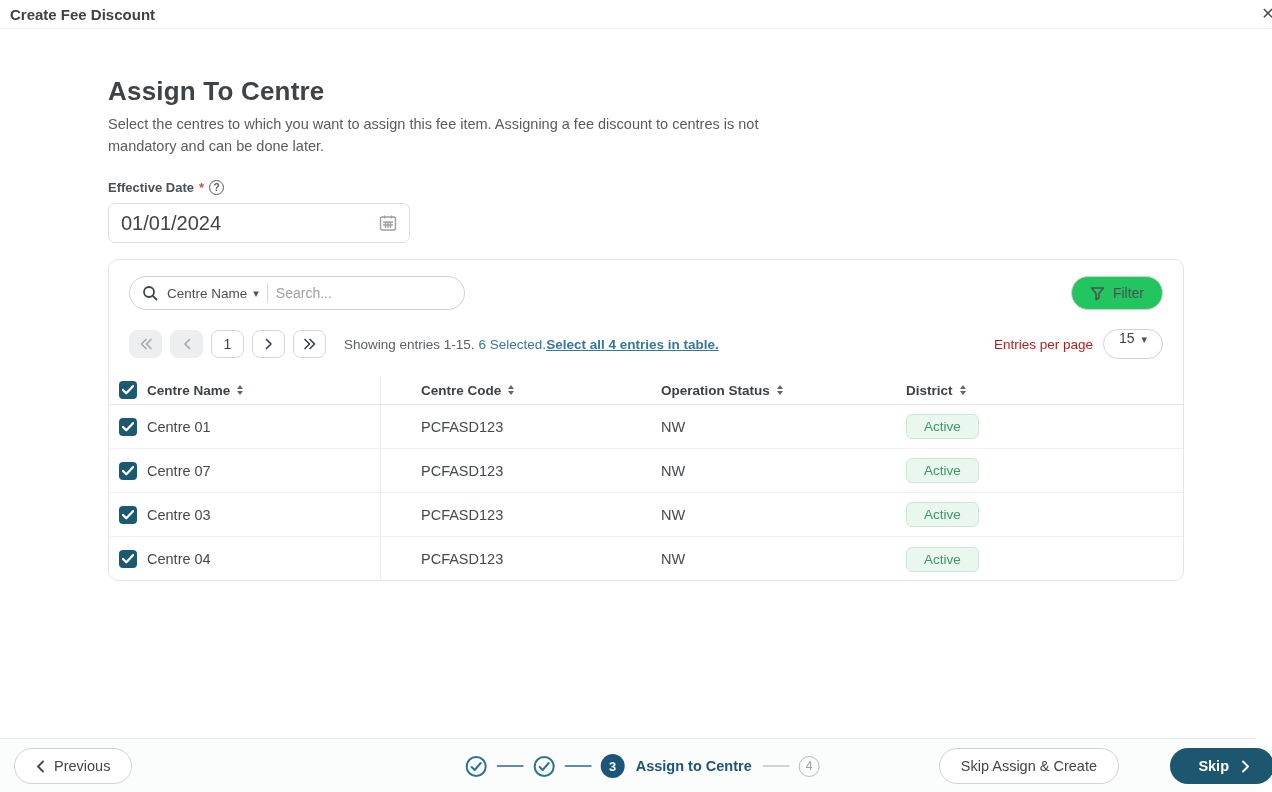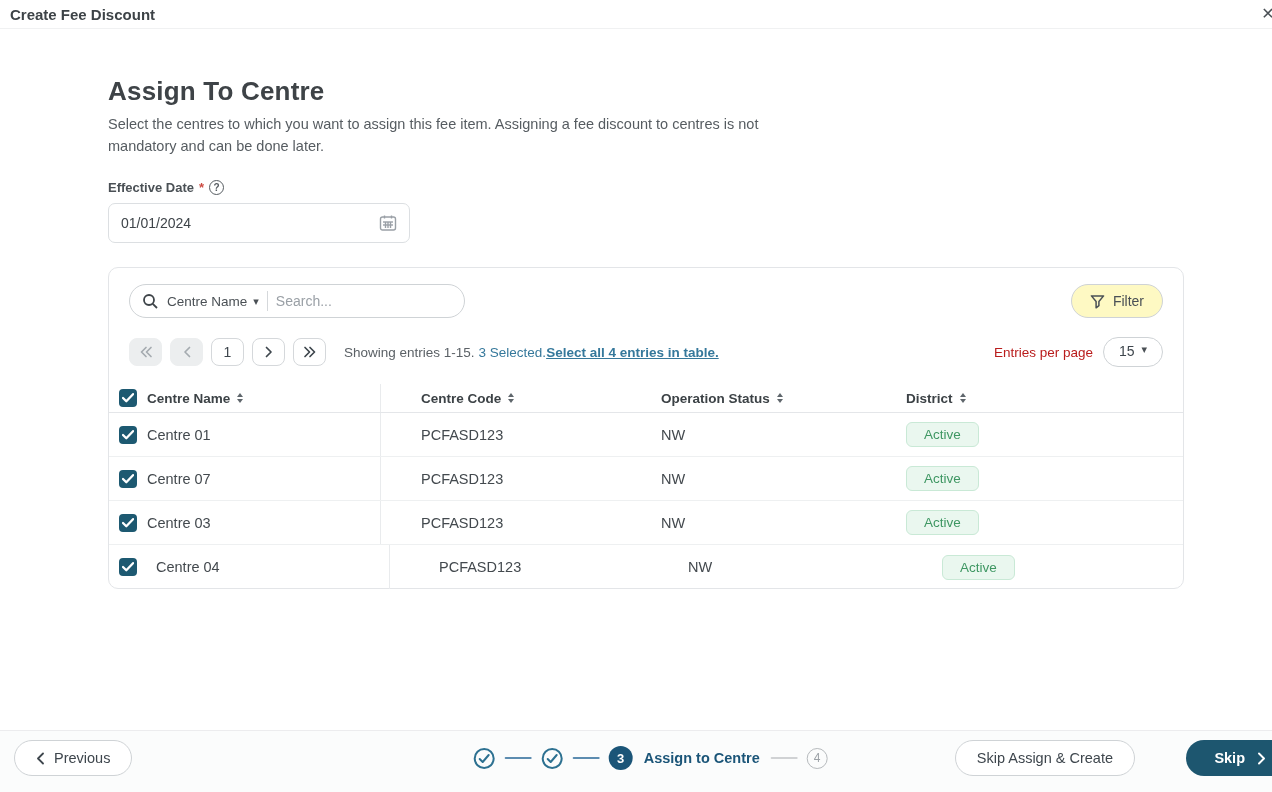--- a/index.html
+++ b/index.html
@@ -23,83 +23,83 @@
   
   .ed-label { position:absolute; left:108px; top:180px; font-size:13px; font-weight:bold;
     color:#4a5055; display:flex; align-items:center; gap:5px; }
   .req { color:#cc4b42; font-weight:bold; }
   .help-icon { width:15px; height:15px; border:1.5px solid #565c61; border-radius:50%;
     font-size:10px; font-weight:bold; color:#565c61; display:inline-flex;
     align-items:center; justify-content:center; }
   .date-input { position:absolute; left:108px; top:203px; width:302px; height:40px;
     border:1px solid #dcdfe2; border-radius:7px; background:#fff;
     display:flex; align-items:center; padding:0 12px; }
-  .date-value { flex:1; font-size:14px; color:#3e4449; }
-
-  
-  .card { position:absolute; left:108px; top:267px; width:1076px; height:322px;
+  .date-value { flex:1; font-size:20px; color:#3e4449; }
+
+  
+  .card { position:absolute; left:108px; top:259px; width:1076px; height:322px;
     border:1px solid #e3e5e8; border-radius:10px; background:#fff; }
 
   .search-pill { position:absolute; left:20px; top:16px; width:336px; height:34px;
     border:1px solid #cfd3d6; border-radius:17px; display:flex; align-items:center;
     padding:0 12px; gap:8px; background:#fff; }
   .search-cat { display:flex; align-items:center; gap:6px; font-size:13.5px; color:#4a5055; cursor:pointer; }
   .caret { font-size:11px; color:#4a5055; }
   .search-sep { width:1px; height:20px; background:#d5d8db; }
   .search-input { border:none; outline:none; flex:1; font-size:14px;
     font-family:"Liberation Sans", sans-serif; color:#3e4449; min-width:0; background:transparent; }
   .search-input::placeholder { color:#9aa0a6; }
 
   .filter-btn { position:absolute; right:20px; top:16px; height:34px;
-    border:1px solid #cfd3d6; border-radius:17px; background:#fef9c3;
+    border:1px solid #cfd3d6; border-radius:17px; background:#22c55e;
     display:flex; align-items:center; gap:8px; padding:0 18px;
     font-size:14px; color:#4a5055; cursor:pointer; }
 
   .pag-row { position:absolute; left:20px; top:69px; right:20px; height:30px;
     display:flex; align-items:center; }
   .pg-btn { width:33px; height:28px; border-radius:8px; display:flex; align-items:center;
     justify-content:center; margin-right:8px; cursor:pointer; background:#fff;
     border:1px solid #d5d8db; color:#3e464d; }
   .pg-btn.disabled { background:#eceeef; border-color:#eceeef; color:#a5abb0; cursor:default; }
   .pg-num { font-size:14px; color:#3e464d; }
   .pag-text { margin-left:10px; font-size:13.5px; color:#5b6166; }
   .sel-text { color:#35789b; margin-left:4px; font-size:13.5px; }
   .sel-link { color:#35789b; font-size:13.5px; text-decoration:underline;
     font-weight:bold; cursor:pointer; }
   .per-page { margin-left:auto; display:flex; align-items:center; gap:10px; }
   .per-page-label { font-size:13.5px; color:#b91c1c; }
   .per-page-pill { height:30px; min-width:60px; border:1px solid #cfd3d6; border-radius:15px;
-    display:flex; align-items:flex-start; justify-content:center; gap:7px; font-size:14px;
-    color:#3e464d; cursor:pointer; padding:5px 12px; background:#fff; }
+    display:flex; align-items:flex-end; justify-content:center; gap:7px; font-size:14px;
+    color:#3e464d; cursor:pointer; padding:12px 12px; background:#fff; }
 
   .tbl { position:absolute; left:0; right:0; top:116px; }
   .trow { display:grid; grid-template-columns:38px 234px 280px 245px auto;
     align-items:stretch; height:44px; border-bottom:1px solid #eef0f1; }
   .trow.head { height:29px; border-bottom:1px solid #e4e6e9; }
-  .trow:last-child { border-bottom:none;gap:9px; }
+  .trow:last-child { border-bottom:none; }
   .cell { display:flex; align-items:center; font-size:14.5px; color:#43494e; }
   .cell.cb { padding-left:10px; }
   .cell.name { border-right:1px solid #e9ebed; }
   .cell.code { padding-left:40px; }
   .head .cell { font-size:13.5px; font-weight:bold; color:#3c4246; }
 
   .checkbox { width:18px; height:18px; border-radius:4px; background:#1d5971;
     display:flex; align-items:center; justify-content:center; cursor:pointer; }
 
   .sort { display:inline-flex; flex-direction:column; gap:2px; margin-left:7px; cursor:pointer; }
   .sort i { display:block; width:0; height:0; border-left:3.5px solid transparent;
     border-right:3.5px solid transparent; }
   .sort .up { border-bottom:4.5px solid #5f666c; }
   .sort .down { border-top:4.5px solid #5f666c; }
 
   .badge { display:inline-block; padding:4px 17px; border-radius:6px; background:#eaf7ef;
     border:1px solid #c9e9d6; color:#3f9763; font-size:13.5px; }
 
   
-  .footer { position:absolute; left:0; right:0; bottom:0; height:62px; background:#fbfcfc;
+  .footer { position:absolute; left:0; right:16px; bottom:0; height:54px; background:#fbfcfc;
     border-top:1px solid #ececee; }
   .btn-pill { height:36px; border-radius:18px; border:1px solid #cfd3d6; background:#fff;
     display:flex; align-items:center; gap:9px; padding:0 21px; font-size:14.5px;
     color:#3e464d; cursor:pointer; }
   .prev-btn { position:absolute; left:14px; top:9px; }
   .skip-btn { position:absolute; right:137px; top:9px; }
   .next-btn { position:absolute; right:-18px; top:9px; height:36px; border-radius:18px;
     border:none; background:#1d566f; color:#fff; display:flex; align-items:center; gap:12px;
     padding:0 24px 0 28px; font-size:14.5px; font-weight:bold; cursor:pointer; }
 
@@ -195,21 +195,21 @@
           <polyline points="2.5,1.5 7,6 2.5,10.5"></polyline>
         </svg>
       </div>
       <div class="pg-btn">
         <svg width="14" height="12" viewBox="0 0 14 12" fill="none" stroke="#3e464d" stroke-width="1.7" stroke-linecap="round" stroke-linejoin="round">
           <polyline points="2,1.5 6.5,6 2,10.5"></polyline>
             <polyline points="7,1.5 11.5,6 7,10.5"></polyline>
         </svg>
       </div>
       <span class="pag-text">Showing entries 1-15.</span>
-      <span class="sel-text">3 Selected.</span>
+      <span class="sel-text">6 Selected.</span>
       <span class="sel-link">Select all 4 entries in table.</span>
       <div class="per-page">
         <span class="per-page-label">Entries per page</span>
         <span class="per-page-pill">
           <span>15</span>
           <span class="caret">▾</span>
         </span>
       </div>
     </div>
 

